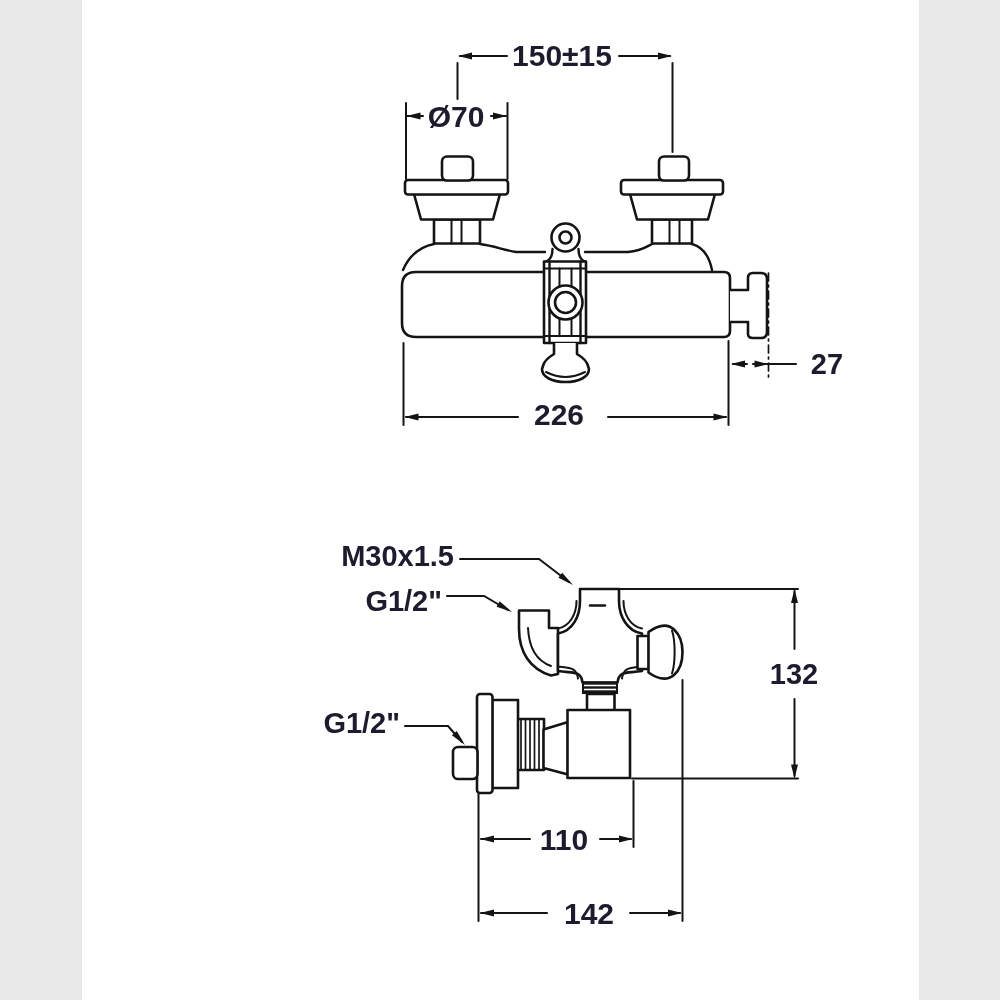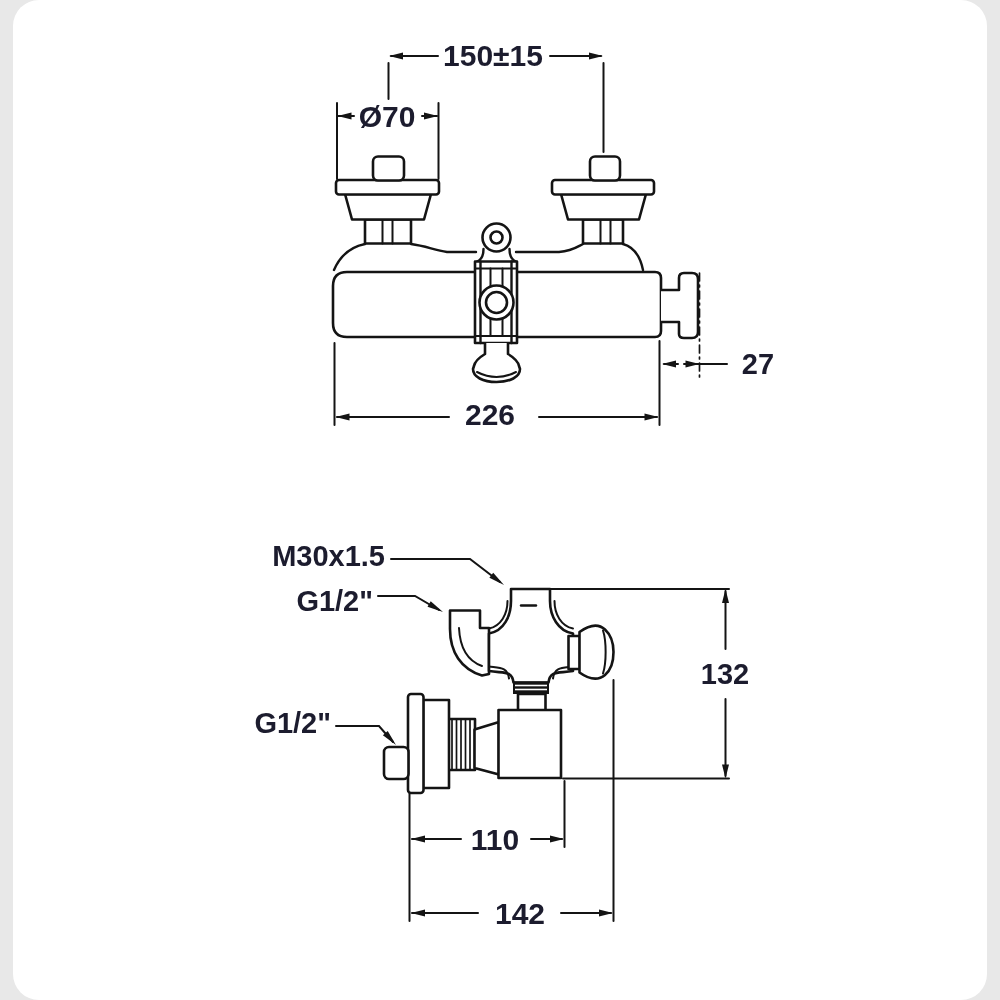--- a/index.html
+++ b/index.html
@@ -1,17 +1,17 @@
 <!DOCTYPE html>
 <html style="--line: #141414; --text: #1c1c2e; --bg: #ffffff;"><head>
 <meta charset="utf-8">
 <style>
   html,body{margin:0;padding:0;background:#e8e8e8;}
-  .stage{width:974px;height:1000px;background:var(--bg,#fff);position:relative;margin:0 auto;
-         font-family:"Liberation Sans",sans-serif;border-radius:26px;}
+  .stage{width:837px;height:1000px;background:var(--bg,#fff);position:relative;margin:0 auto;
+         font-family:"Liberation Sans",sans-serif;}
   svg{display:block;}
   .ln{fill:none;stroke:var(--line,#141414);stroke-width:2.4;stroke-linecap:round;stroke-linejoin:round;}
   .shape{fill:#ffffff;stroke:var(--line,#141414);stroke-width:2.6;stroke-linejoin:round;}
   .thin{fill:none;stroke:var(--line,#141414);stroke-width:2;stroke-linecap:round;}
   .hair{fill:none;stroke:var(--line,#141414);stroke-width:1.7;stroke-linecap:round;}
   .dark{fill:var(--line,#141414);stroke:none;}
   .arrow{fill:var(--line,#141414);stroke:none;}
   text{fill:var(--text,#1c1c2e);font-family:"Liberation Sans",sans-serif;font-weight:700;}
   .dim{font-size:30px;}
   .dim28{font-size:29px;}

